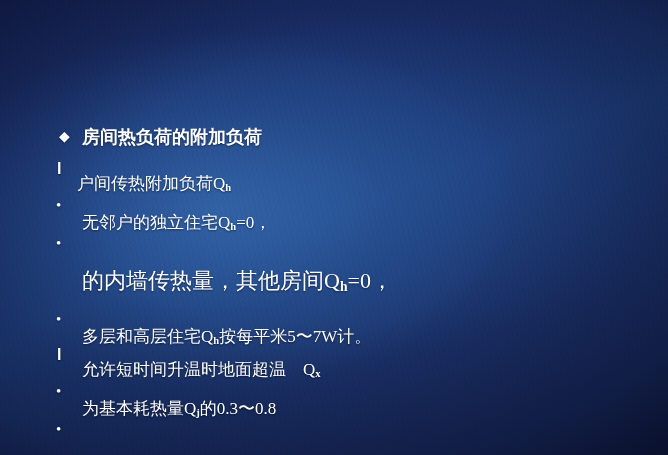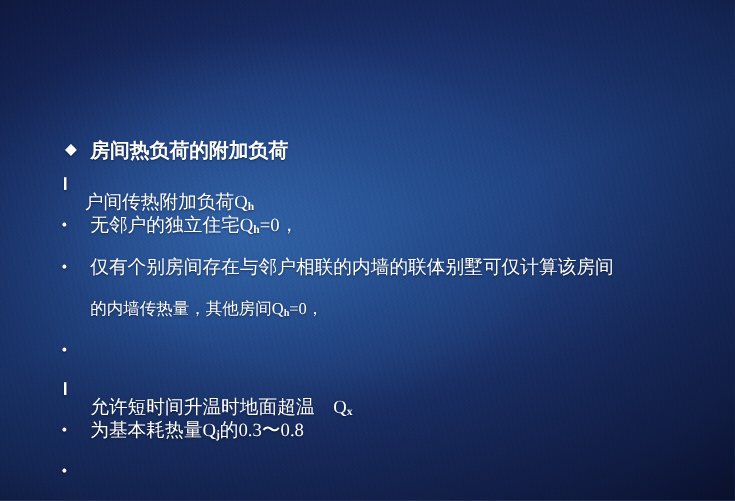--- a/index.html
+++ b/index.html
@@ -122,26 +122,26 @@
   .l-sub .txt { position: absolute; left: 77px; top: 0; margin-top: 15px; }
   .l-sub.indent .txt { left: 82px; }
 
   
   .l-bul {
     height: 38px;
     font-size: 17px;
     line-height: 38px;
   }
   .l-bul .marker { left: 56px; top: 0; font-size: 15px; }
-  .l-bul .txt { position: absolute; left: 82px; top: 0; }
+  .l-bul .txt { position: absolute; left: 82px; top: 18px; }
 
   
   .l-cont {
     height: 38px;
-    font-size: 15px;
+    font-size: 22px;
     line-height: 38px;
     text-align: center;
   }
   .l-cont .txt { position: absolute; left: 82px; top: 0; }
 
   .bold { font-weight: bold; }
   sub {
     font-size: 0.62em;
     vertical-align: baseline;
     position: relative;
@@ -167,29 +167,29 @@
       <span class="txt"><span>户间传热附加负荷Q</span><sub>h</sub><span></span></span>
     </div>
 
     <div class="line l-bul">
       <span class="marker">•</span>
       <span class="txt"><span>无邻户的独立住宅Q</span><sub>h</sub><span>=0，</span></span>
     </div>
 
     <div class="line l-bul">
       <span class="marker">•</span>
-      <span class="txt"><span>仅有个别房间存在与邻户相联的内墙的联体别墅可仅计算该房间</span><sub></sub><span></span></span>
     </div>
 
     <div class="line l-cont">
       <span class="txt"><span>的内墙传热量，其他房间Q</span><sub>h</sub><span>=0，</span></span>
     </div>
 
     <div class="line l-bul">
       <span class="marker">•</span>
+      <span class="txt"><span>多层和高层住宅Q</span><sub>h</sub><span>按每平米5〜7W计。</span></span>
     </div>
 
     <div class="line l-sub indent">
       <span class="marker">l</span>
       <span class="txt"><span>允许短时间升温时地面超温　Q</span><sub>x</sub><span></span></span>
     </div>
 
     <div class="line l-bul">
       <span class="marker">•</span>
       <span class="txt"><span> 为基本耗热量Q</span><sub>j</sub><span>的0.3〜0.8</span></span>

